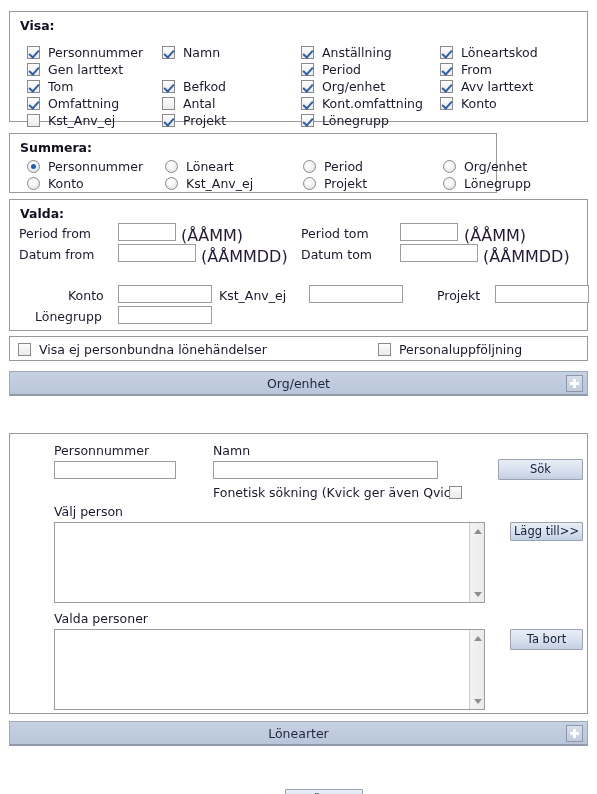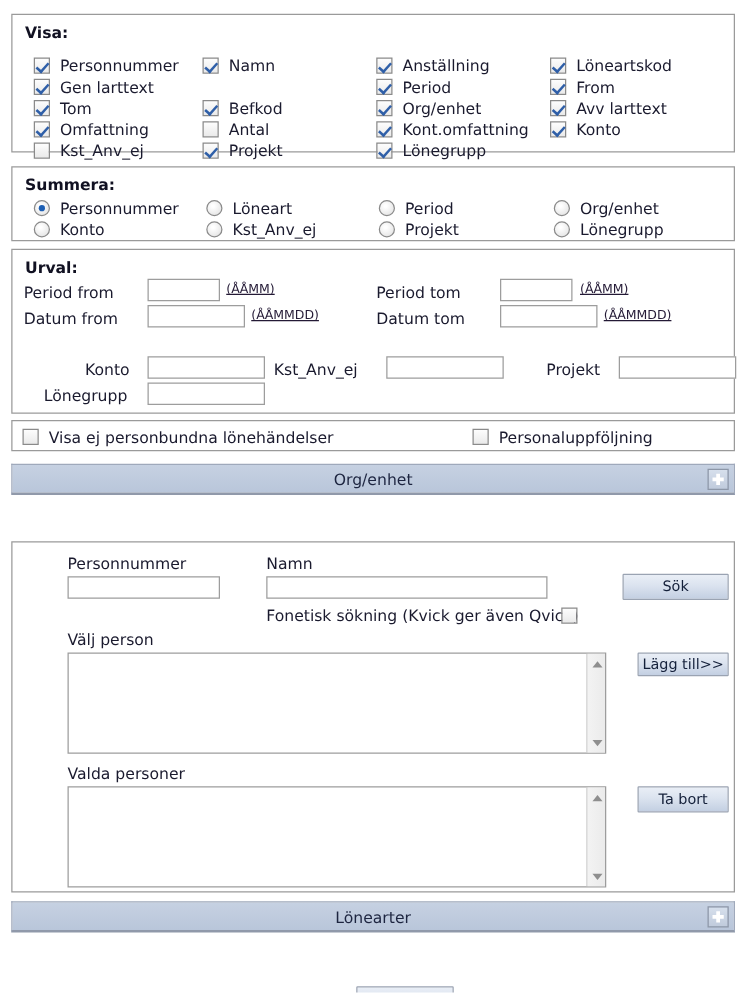--- a/index.html
+++ b/index.html
@@ -75,21 +75,21 @@
     border: 1px solid #9d9d9d;
     background: #ffffff;
     height: 18px;
     font-family: "DejaVu Sans", "Liberation Sans", sans-serif;
     font-size: 12px;
     padding: 0 2px;
     color: #111;
     outline: none;
   }
   .lbl { position: absolute; white-space: nowrap; font-size: 12.5px; color: #1a1a2e; }
-  .hintlbl { position: absolute; white-space: nowrap; font-size: 10px; color: #241a36; text-decoration: underline; }
+  .hintlbl { position: absolute; white-space: nowrap; font-size: 16px; color: #241a36; }
 
   
   .secbar {
     position: absolute;
     height: 25px;
     background: linear-gradient(#c6d1e2, #b9c6da);
     border: 1px solid #9fa9bb;
     border-bottom: 2px solid #9099aa;
   }
   .secbar .sectitle {
@@ -232,21 +232,21 @@
       <span class="cb checked"></span><span class="opt-label">From</span>
     </div>
     <div class="optcell" style="left:430px; top:67px;">
       <span class="cb checked"></span><span class="opt-label">Avv larttext</span>
     </div>
     <div class="optcell" style="left:430px; top:84px;">
       <span class="cb checked"></span><span class="opt-label">Konto</span>
     </div>
   </div>
 
-  <div class="panel" style="left:9px; top:133px; width:579px; height:60px;">
+  <div class="panel" style="left:9px; top:133px; width:488px; height:60px;">
     <div class="panel-title" style="position:absolute; left:9px; top:5px;">Summera:</div>
 
     <div class="optcell" style="left:17px; top:25px;">
       <span class="rb checked"></span><span class="opt-label">Personnummer</span>
     </div>
     <div class="optcell" style="left:17px; top:42px;">
       <span class="rb"></span><span class="opt-label">Konto</span>
     </div>
 
     <div class="optcell" style="left:155px; top:25px;">
@@ -265,21 +265,21 @@
 
     <div class="optcell" style="left:433px; top:25px;">
       <span class="rb"></span><span class="opt-label">Org/enhet</span>
     </div>
     <div class="optcell" style="left:433px; top:42px;">
       <span class="rb"></span><span class="opt-label">Lönegrupp</span>
     </div>
   </div>
 
   <div class="panel" style="left:9px; top:199px; width:579px; height:132px;">
-    <div class="panel-title" style="position:absolute; left:9px; top:5px;">Urval:</div>
+    <div class="panel-title" style="position:absolute; left:9px; top:5px;">Valda:</div>
 
     <div class="lbl" style="left:9px; top:26px;">Period from</div>
     <input class="tin" style="left: 108px; top: 23px; width: 58px;" value="">
     <div class="hintlbl" style="left:171px; top:26px;">(ÅÅMM)</div>
 
     <div class="lbl" style="left:291px; top:26px;">Period tom</div>
     <input class="tin" style="left: 390px; top: 23px; width: 58px;" value="">
     <div class="hintlbl" style="left:454px; top:26px;">(ÅÅMM)</div>
 
     <div class="lbl" style="left:9px; top:47px;">Datum from</div>

